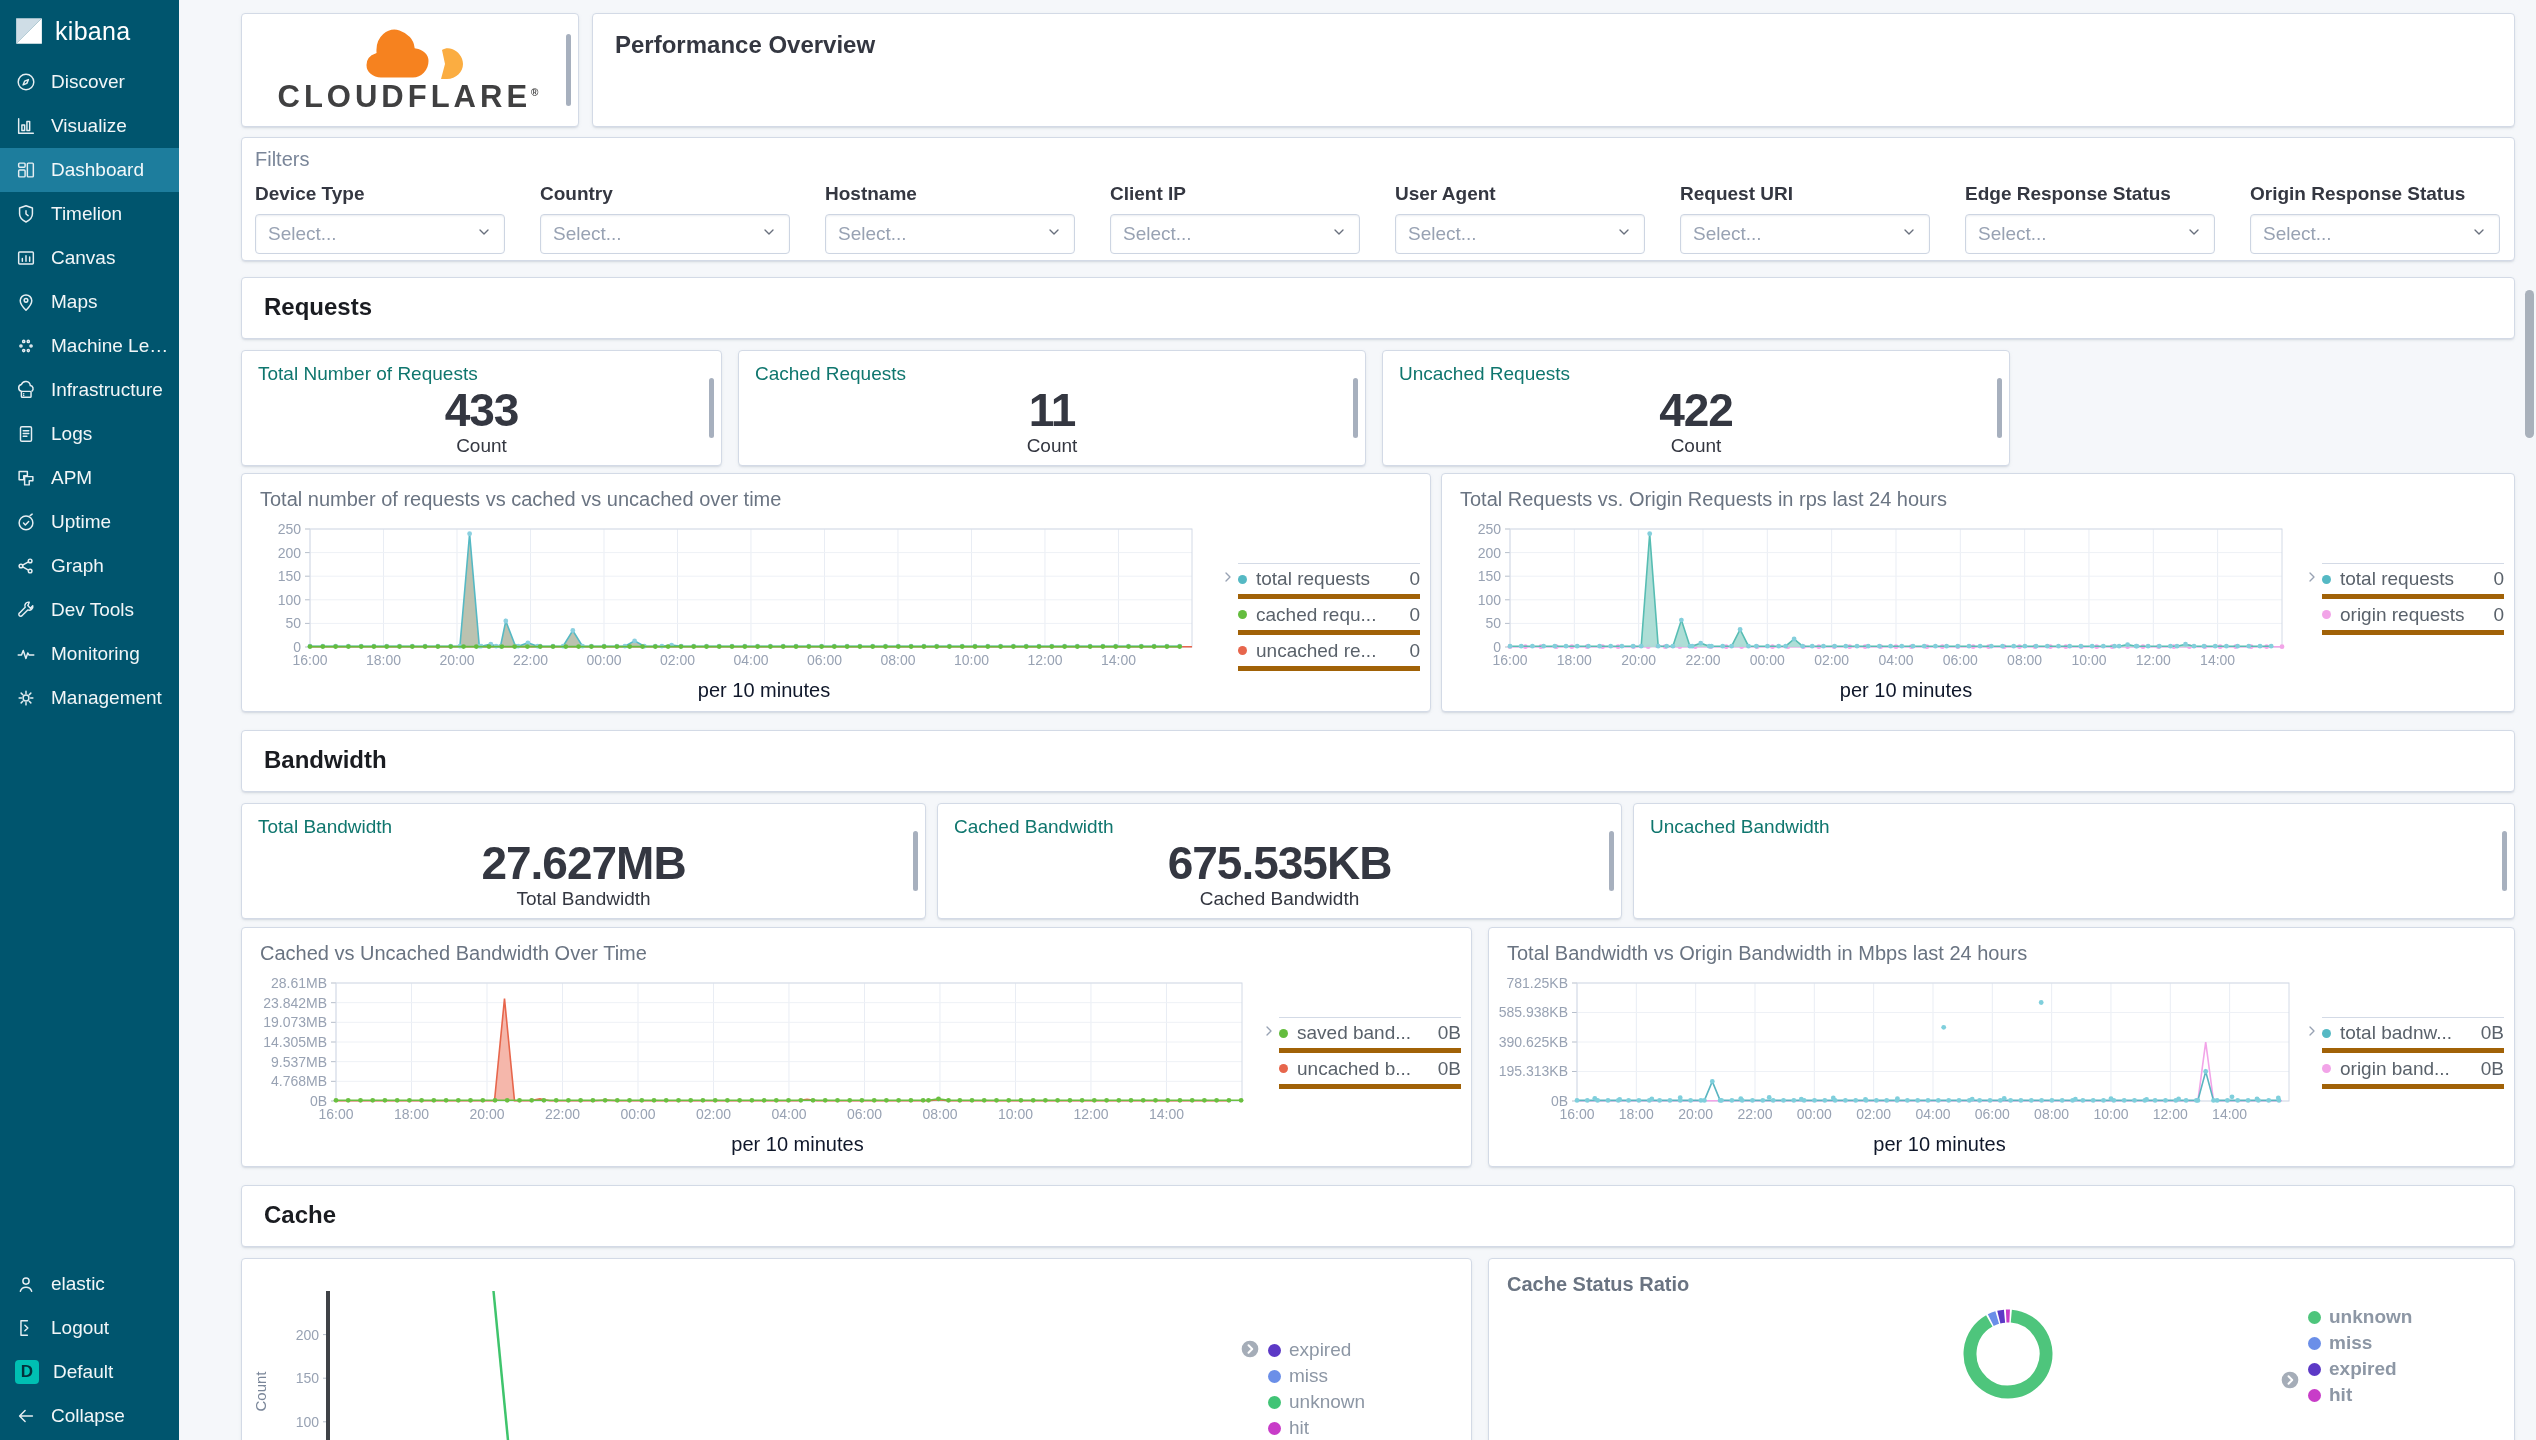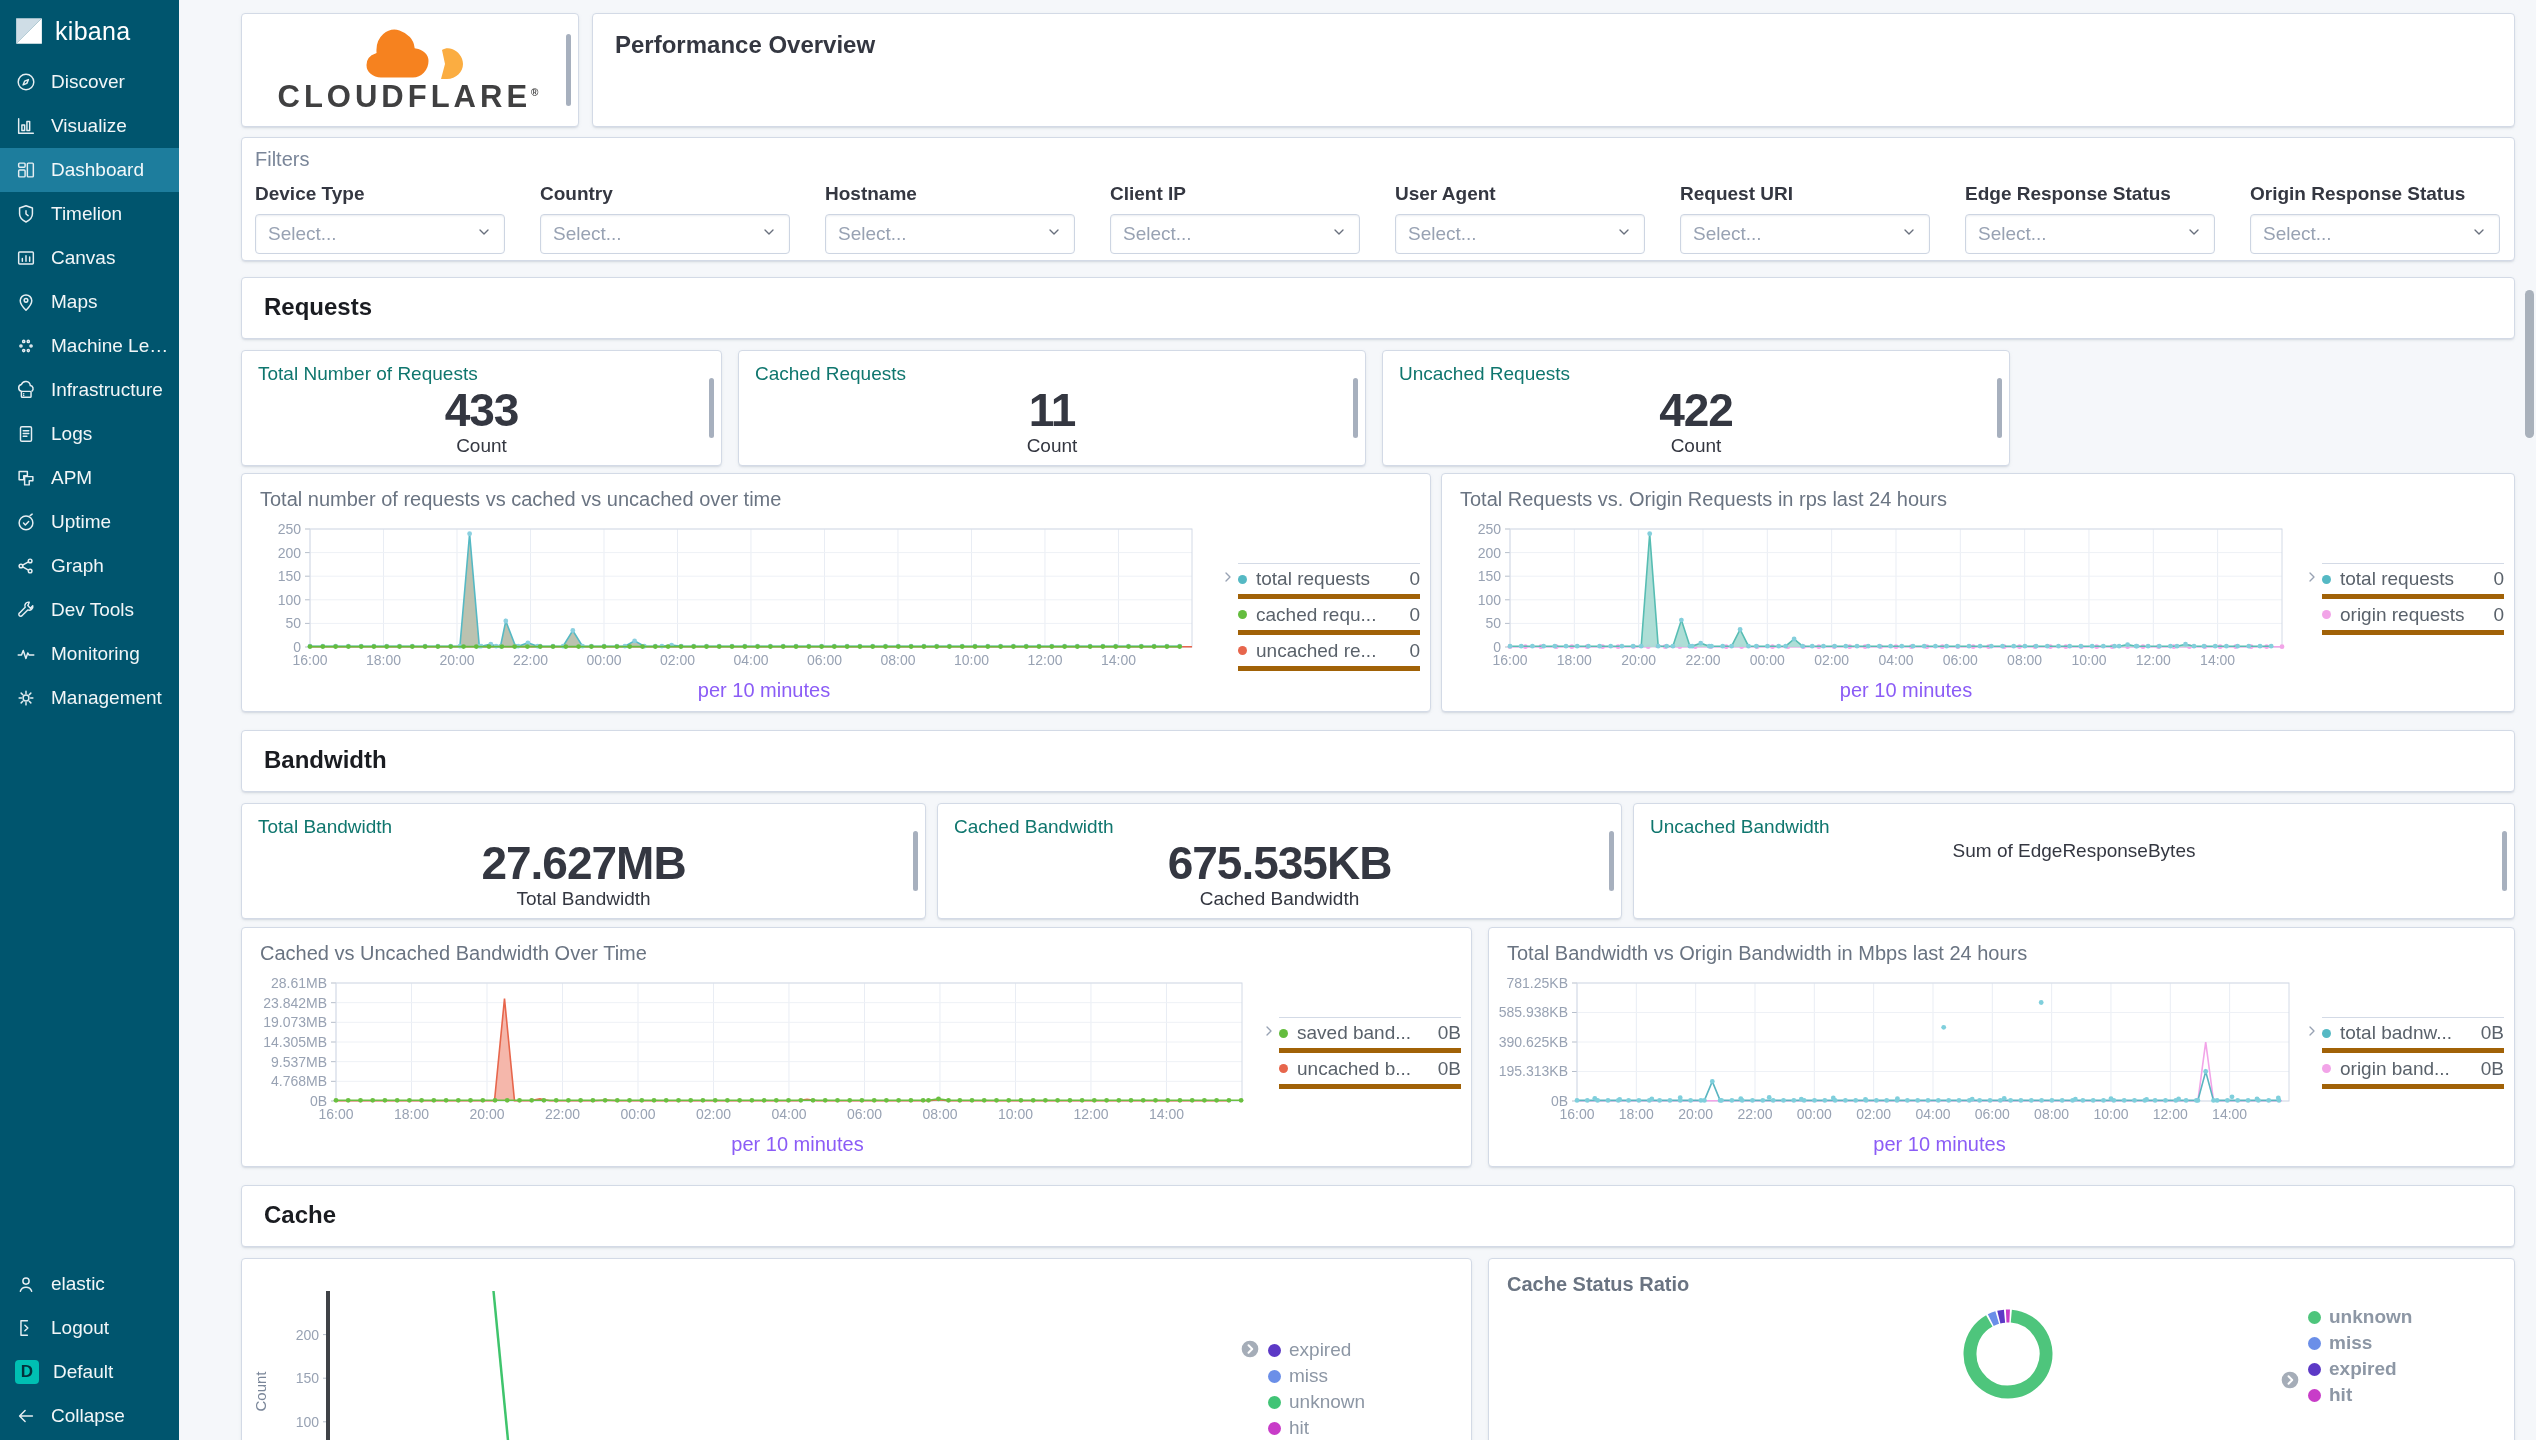--- a/index.html
+++ b/index.html
@@ -57,21 +57,21 @@
   #metrics-bandwidth{margin-bottom:8px;}
 
   .drag-h { position:absolute; right:7px; top:50%; transform:translateY(-50%); width:5px; height:60px; background:#98a2b3; border-radius:3px; opacity:.85; cursor:grab;}
   .cf-panel .drag-h{height:72px;}
 
   .charts-row { display:flex; margin-bottom:18px; }
   .vis-panel { display:flex; flex-direction:column; }
   .vis-title { font-size:20px; color:#6a7482; padding:14px 18px 0 18px; white-space:nowrap; overflow:hidden;}
   .vis-body { display:flex; flex:1; }
   .chart-wrap { padding:10px 0 0 10px; position:relative;}
-  .vis-xlabel { text-align:center; font-size:20px; color:#8b5cf6; margin-top:2px; }
+  .vis-xlabel { text-align:center; font-size:20px; color:#0f172a; margin-top:2px; }
   #row1-left{width:1190px; height:239px; margin-right:10px;}
   #row1-right{width:1074px; height:239px;}
   #row2-left{width:1231px; height:240px; margin-right:16px;}
   #row2-right{width:1027px; height:240px;}
   #row3{margin-bottom:0;}
   #cache-left{width:1231px; height:230px; margin-right:16px;}
   .right-col{width:1027px; display:flex; flex-direction:column;}
   #cache-ratio{height:196px; margin-bottom:10px; display:flex; flex-direction:row;font-weight:bold;}
   #top-uris{height:120px;}
 
@@ -861,21 +861,20 @@
         <div class="metric-title">Cached Bandwidth</div>
         <div class="metric-mid">
           <div class="metric-value">675.535KB</div>
           <div class="metric-unit">Cached Bandwidth</div>
         </div>
         <div class="drag-h"></div>
       </section>
       <section class="panel metric">
         <div class="metric-title">Uncached Bandwidth</div>
         <div class="metric-mid">
-          <div class="metric-unit">Sum of EdgeResponseBytes</div>
         </div>
         <div class="drag-h"></div>
       </section>
     </div>
 
   <div class="charts-row">
     <section class="panel vis-panel" id="row2-left">
       <div class="vis-title">Cached vs Uncached Bandwidth Over Time</div>
       <div class="vis-body">
         <div class="chart-wrap" style="flex:1">

